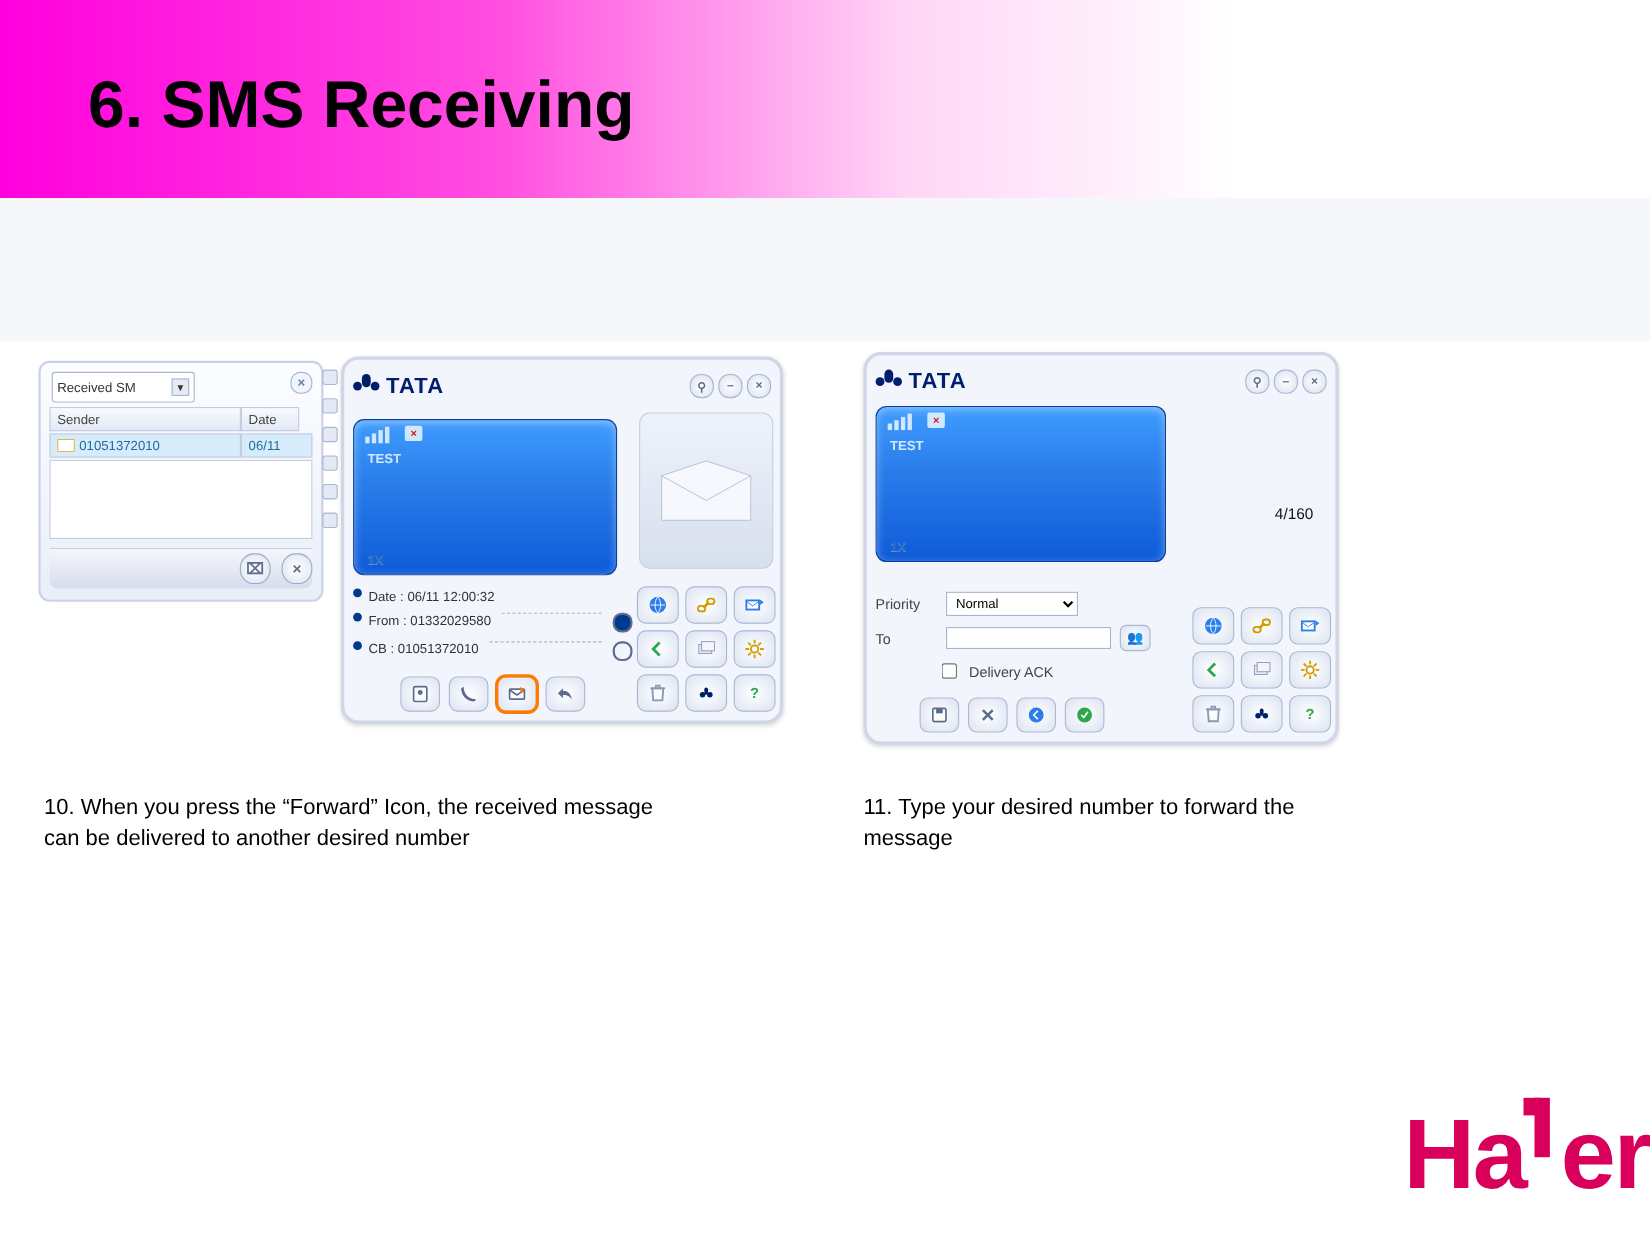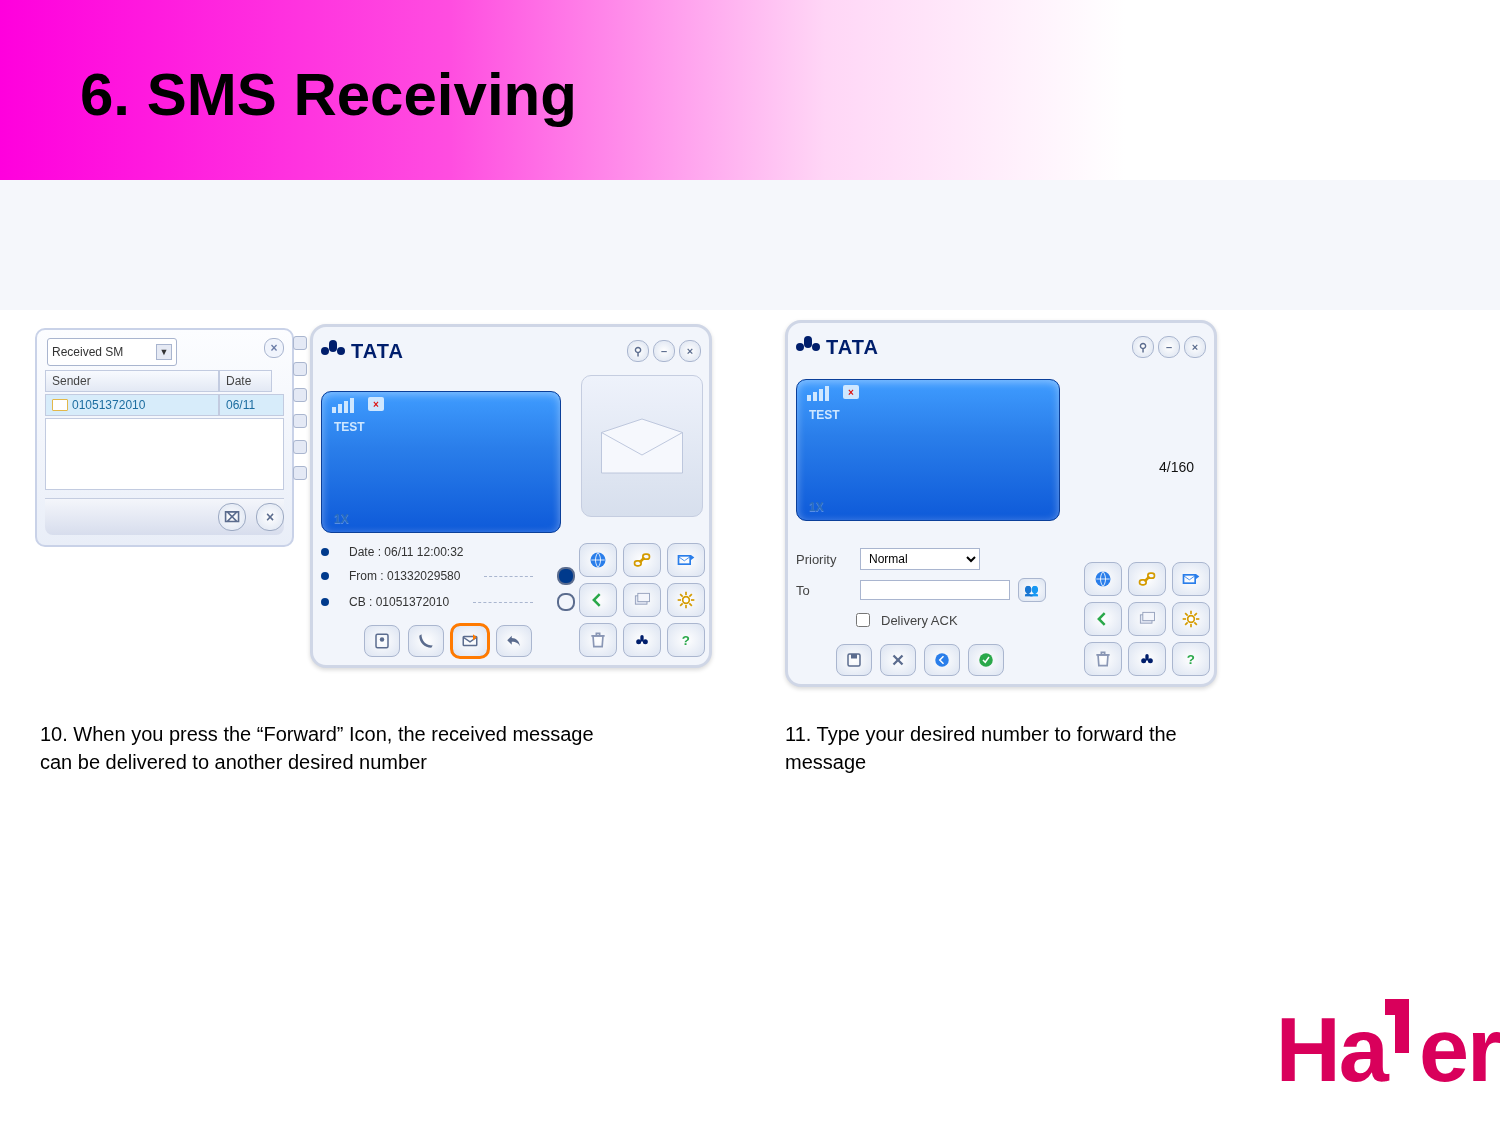--- a/index.html
+++ b/index.html
@@ -35,40 +35,40 @@
   .tatawin.compose{top:320px;left:785px;width:410px}
   .tatawin .topbar{display:flex;align-items:center;justify-content:space-between;height:32px}
   .tatawin .brand{display:flex;align-items:center;gap:6px;font-weight:900;font-size:20px;color:#001e6c;letter-spacing:1px}
   .tatawin .brand .dots{width:24px;height:18px;position:relative}
   .tatawin .brand .dots::before,.tatawin .brand .dots::after{content:"";position:absolute;width:8px;height:8px;background:#001e6c;border-radius:50%;top:5px}
   .tatawin .brand .dots::before{left:0}
   .tatawin .brand .dots::after{right:0}
   .tatawin .brand .dots .mid{position:absolute;left:8px;top:-2px;width:8px;height:12px;background:#001e6c;border-radius:4px}
   .tatawin .winbtns{display:flex;gap:4px}
   .tatawin .winbtns .wb{width:20px;height:20px;border-radius:10px;background:radial-gradient(#fff,#d9e1ef);border:1px solid #aab6cf;display:flex;align-items:center;justify-content:center;font-size:11px;color:#5b6c8e;font-weight:bold}
-  .msgbox{margin-top:16px;width:238px;height:140px;border-radius:10px;background:linear-gradient(#3f9cff 0%,#2a7eea 40%,#0e5ad9 100%);border:1px solid #0b3f9a;position:relative;box-shadow:inset 0 2px 8px rgba(255,255,255,.4)}
+  .msgbox{margin-top:6px;width:238px;height:140px;border-radius:10px;background:linear-gradient(#3f9cff 0%,#2a7eea 40%,#0e5ad9 100%);border:1px solid #0b3f9a;position:relative;box-shadow:inset 0 2px 8px rgba(255,255,255,.4)}
   .msgbox .signal{position:absolute;top:6px;left:10px;display:flex;align-items:flex-end;gap:2px}
   .msgbox .signal span{width:4px;background:#cfe7ff}
   .msgbox .signal span:nth-child(1){height:6px}
   .msgbox .signal span:nth-child(2){height:9px}
   .msgbox .signal span:nth-child(3){height:12px}
   .msgbox .signal span:nth-child(4){height:15px}
   .msgbox .sigicon{position:absolute;top:5px;left:46px;width:16px;height:14px;background:#cfe7ff;border-radius:2px;display:flex;align-items:center;justify-content:center}
   .msgbox .sigicon::after{content:"×";font-size:10px;color:#d11;font-weight:bold}
   .msgbox .msgtext{position:absolute;top:28px;left:12px;font-size:12px;color:#cfe7ff;font-weight:bold}
   .msgbox .onex{position:absolute;bottom:6px;left:12px;font-size:12px;color:#2b6dbc;font-weight:bold;text-shadow:0 1px 0 rgba(255,255,255,.3)}
 
   .viewbody{display:flex;gap:6px;margin-top:8px}
   .viewbody .left{flex:1}
   .viewbody .right{width:120px;position:relative}
   .envelope{width:120px;height:140px;background:linear-gradient(#eef2fb,#d7dfed);border-radius:10px;border:1px solid #c5cde0;display:flex;align-items:center;justify-content:center}
   .envelope svg{width:90px;height:70px}
 
   .infolist{margin-top:8px;font-size:12px;color:#333}
-  .infolist .line{display:flex;align-items:center;gap:20px;padding:4px 0}
+  .infolist .line{display:flex;gap:6px;padding:4px 0}
   .infolist .bullet{width:8px;height:8px;border-radius:4px;background:#003a8c}
   .infolist .dotted{flex:1;border-bottom:1px dashed #aab6cf;height:0;margin:0 4px}
   .infolist .rad{width:14px;height:14px;border-radius:8px;border:2px solid #5b6c8e;display:inline-block}
   .infolist .rad.checked{background:#003a8c}
 
   .iconrow{display:flex;gap:8px;margin-top:10px;justify-content:center}
   .iconrow .ib{width:34px;height:30px;border-radius:8px;background:radial-gradient(#ffffff,#dbe3f1);border:1px solid #aab6cf;display:flex;align-items:center;justify-content:center;color:#5b6c8e}
   .iconrow .ib.hl{outline:3px solid #ff7a00;outline-offset:-1px}
   .iconrow .ib svg{width:18px;height:18px}
 

